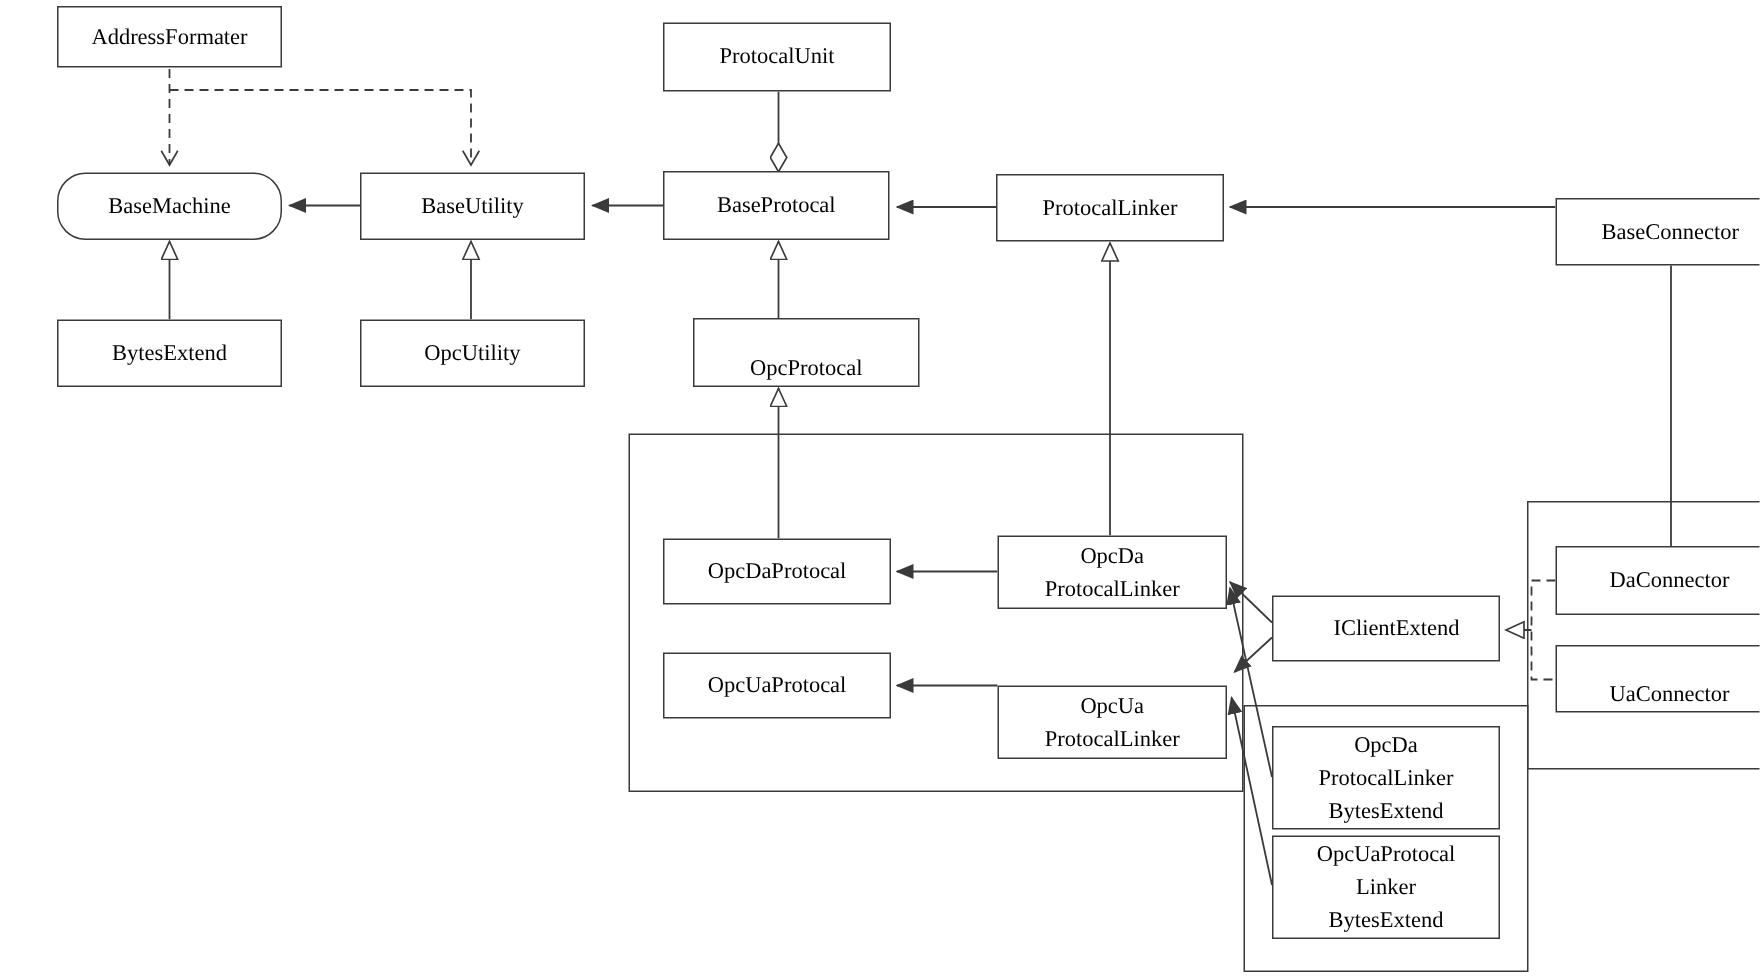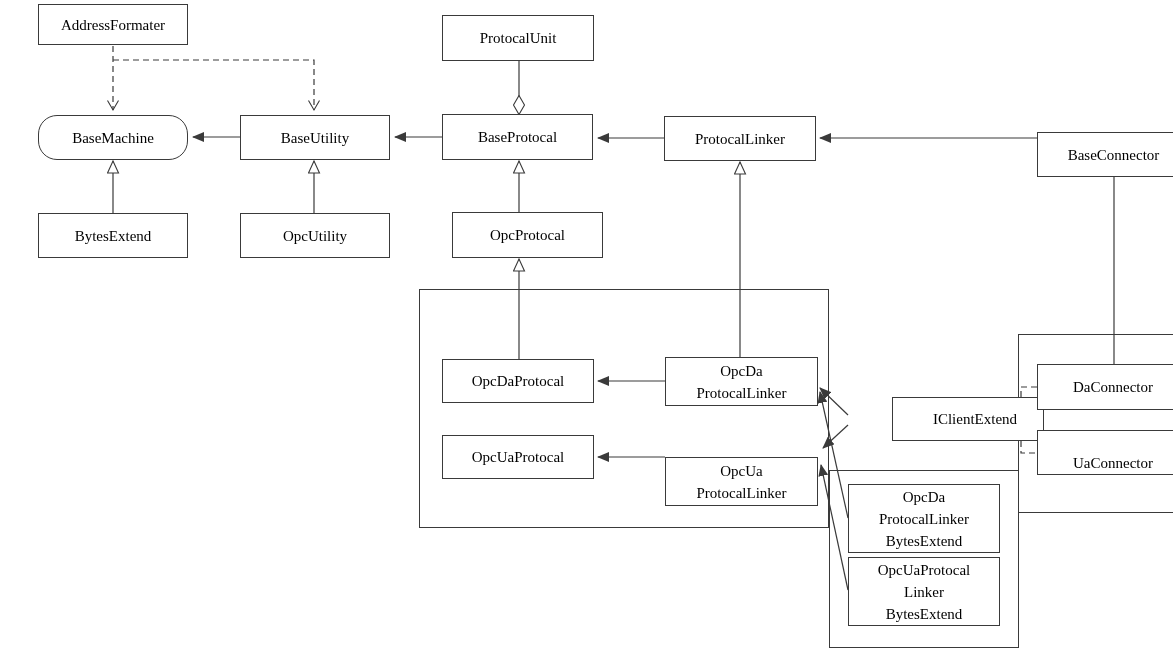--- a/index.html
+++ b/index.html
@@ -111,38 +111,38 @@
     </div>
     <div class="node" style="left: 1001px; top: 132px; width: 153px; height: 45px;">
       <span>BaseConnector</span>
     </div>
     <div class="node" style="left: 2px; top: 213px; width: 150px; height: 45px;">
       <span>BytesExtend</span>
     </div>
     <div class="node" style="left: 204px; top: 213px; width: 150px; height: 45px;">
       <span>OpcUtility</span>
     </div>
-    <div class="node" style="left: 416px; top: 212px; width: 151px; height: 46px;">
+    <div class="node" style="left: 426px; top: 212px; width: 151px; height: 46px; justify-content: flex-end;">
       <span>OpcProtocal</span>
     </div>
     <div class="node" style="left: 406px; top: 359px; width: 152px; height: 44px;">
       <span>OpcDaProtocal</span>
     </div>
     <div class="node" style="left: 629px; top: 357px; width: 153px; height: 49px;">
       <span>OpcDa</span>
       <span>ProtocalLinker</span>
     </div>
     <div class="node" style="left: 406px; top: 435px; width: 152px; height: 44px;">
       <span>OpcUaProtocal</span>
     </div>
     <div class="node" style="left: 629px; top: 457px; width: 153px; height: 49px;">
       <span>OpcUa</span>
       <span>ProtocalLinker</span>
     </div>
-    <div class="node" style="left: 856px; top: 397px; width: 152px; height: 44px; padding-left: 14px;">
+    <div class="node" style="left: 812px; top: 397px; width: 152px; height: 44px; padding-left: 14px;">
       <span>IClientExtend</span>
     </div>
     <div class="node" style="left: 1001px; top: 364px; width: 152px; height: 46px;">
       <span>DaConnector</span>
     </div>
     <div class="node" style="left: 1001px; top: 430px; width: 152px; height: 45px; justify-content: flex-end;">
       <span>UaConnector</span>
     </div>
     <div class="node" style="left: 812px; top: 484px; width: 152px; height: 69px;">
       <span>OpcDa</span>

